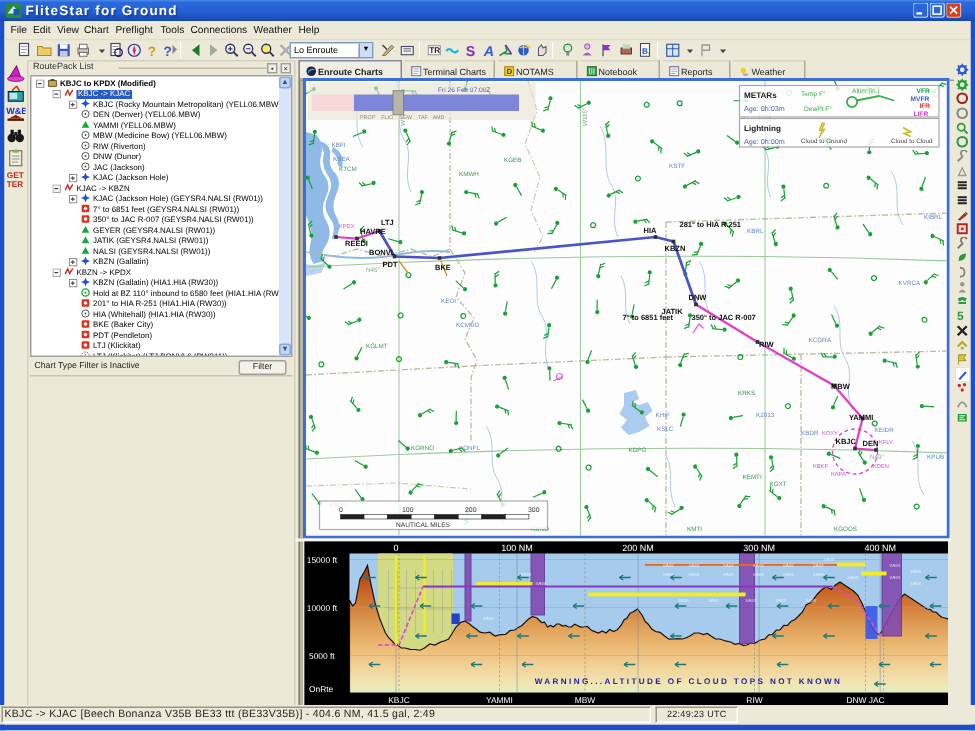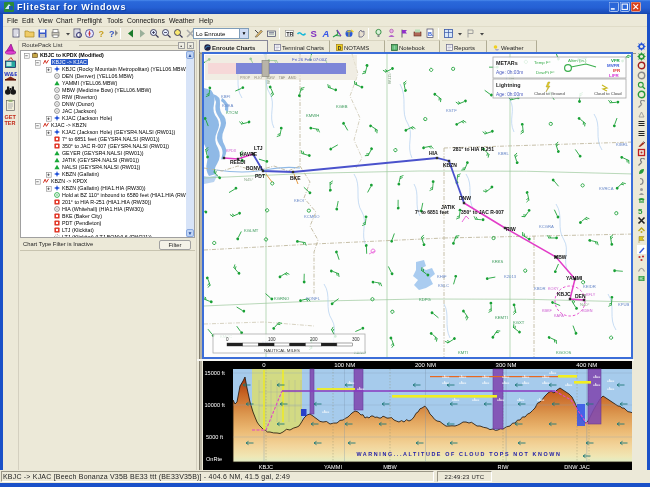--- a/index.html
+++ b/index.html
@@ -52,21 +52,21 @@
 
 <div class="abs" id="bl"></div>
 <div class="abs" id="br"></div>
 <div class="abs" id="bb"></div>
 <div class="abs" id="title">
   <svg id="ticon" viewBox="0 0 10 10">
       <rect x="0" y="0" width="10" height="10" rx="1" fill="#2a8a3a"></rect>
       <path d="M1,7 L5,2 L9,7 Z" fill="#cfe8ff"></path>
       <rect x="5" y="4" width="4" height="4" fill="#1a5aaa"></rect>
     </svg>
-  <span class="txt">FliteStar for Windows</span>
+  <span class="txt">FliteStar for Ground</span>
   <svg style="position:absolute;left:609px;top:2px;width:9.5px;height:9.5px" viewBox="0 0 10 10">
       <rect width="10" height="10" rx="1.5" fill="#2a66d8" stroke="#cfe0f8" stroke-width="0.8"></rect>
       <rect x="2" y="6.5" width="4" height="1.6" fill="#fff"></rect>
     </svg>
   <svg style="position:absolute;left:620px;top:2px;width:9.5px;height:9.5px" viewBox="0 0 10 10">
       <rect width="10" height="10" rx="1.5" fill="#2a66d8" stroke="#cfe0f8" stroke-width="0.8"></rect>
       <rect x="2.2" y="2.2" width="5.6" height="5.6" fill="none" stroke="#fff" stroke-width="1.1"></rect>
     </svg>
   <svg style="position:absolute;left:631px;top:2px;width:9.5px;height:9.5px" viewBox="0 0 10 10">
       <rect width="10" height="10" rx="1.5" fill="#d8401c" stroke="#f0c0b0" stroke-width="0.8"></rect>

